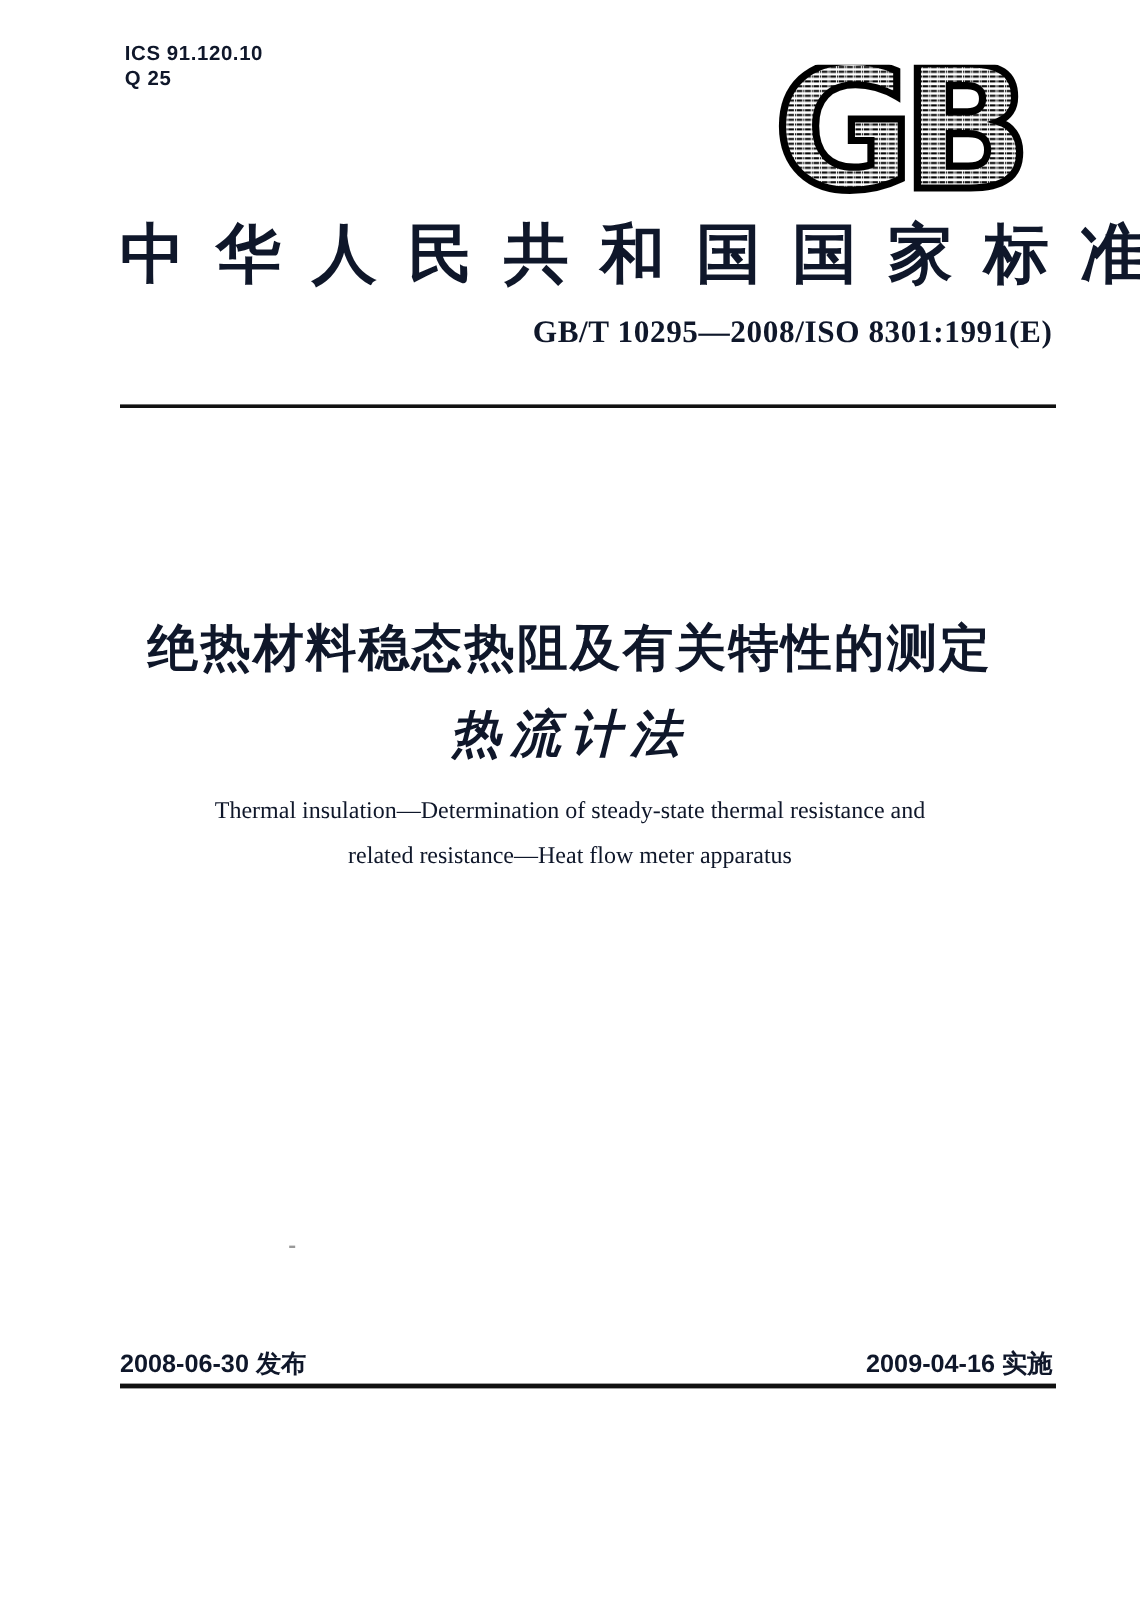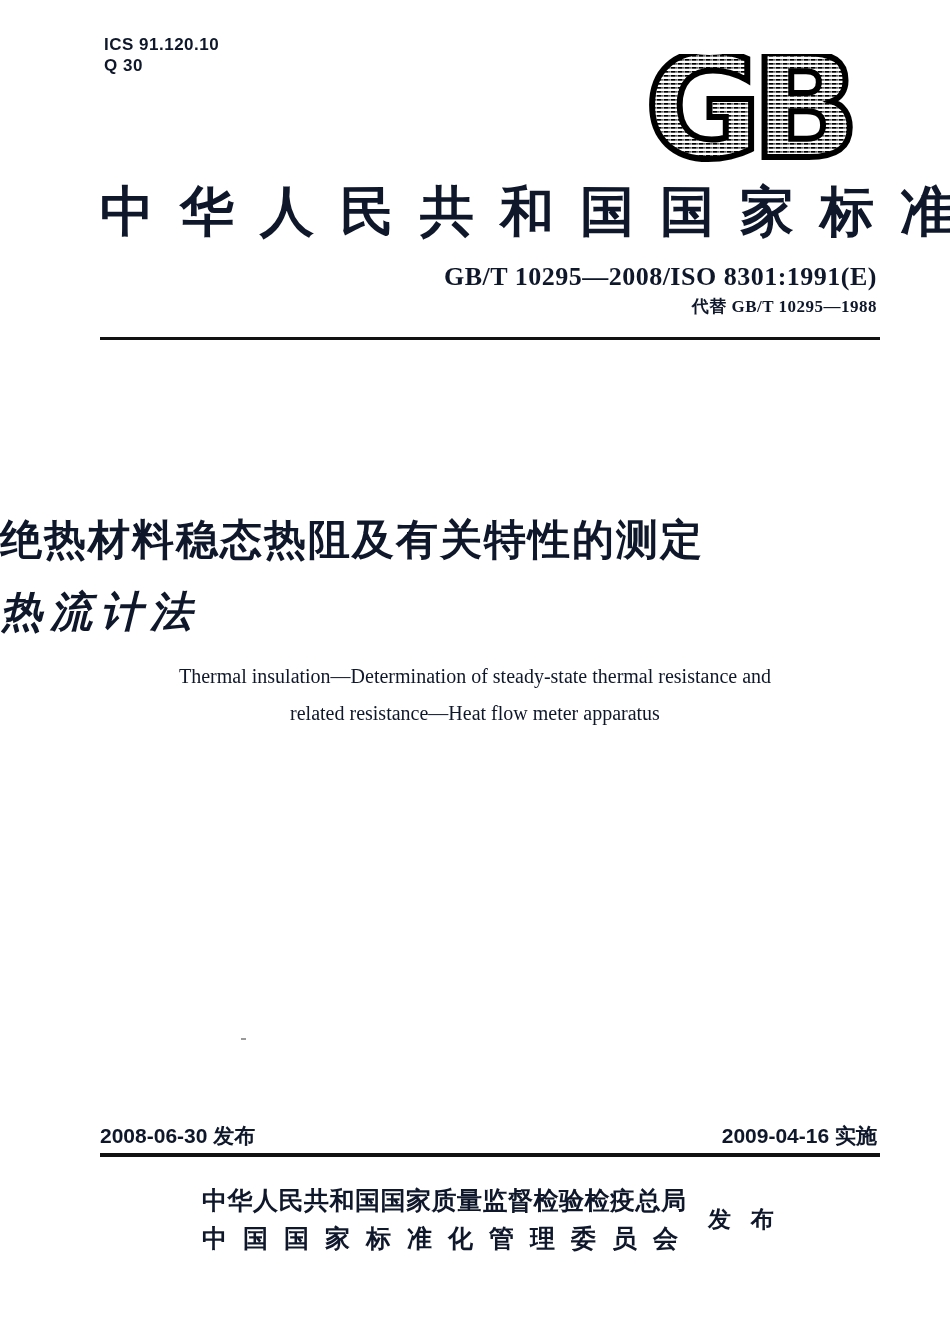--- a/index.html
+++ b/index.html
@@ -54,21 +54,21 @@
   .rule-top {
     position: absolute;
     left: 100px; right: 70px; top: 337px;
     height: 3px; background: #111;
   }
 
   
   .cn-title {
     position: absolute;
     left: 0; right: 0; top: 512px;
-    text-align: left;
+    text-align: center;
     font-family: "Liberation Sans", sans-serif;
     font-weight: bold;
   }
   .cn-title-line1 { font-size: 42px; letter-spacing: 2px; white-space: nowrap; }
   .cn-title-line2 { font-size: 42px; letter-spacing: 8px; margin-top: 16px; white-space: nowrap; font-style: italic; }
 
   
   .en-title {
     position: absolute;
     left: 0; right: 0; top: 658px;
@@ -119,39 +119,38 @@
   .issuer-line2 { font-size: 25px; white-space: nowrap; letter-spacing: 16px; margin-top: 5px; }
   .publish-label { font-size: 23px; white-space: nowrap; letter-spacing: 7px; margin-left: 14px; }
 </style>
 </head>
 <body>
 
 <div class="page">
 
   <div class="ics-block">
     <div>ICS 91.120.10</div>
-    <div>Q 30</div>
+    <div>Q 25</div>
   </div>
 
   <svg class="gb-logo" viewBox="0 0 235 108" xmlns="http://www.w3.org/2000/svg" aria-hidden="true">
     <defs>
       <pattern id="gb-halftone" width="7" height="4" patternUnits="userSpaceOnUse">
         <rect width="7" height="4" fill="#ffffff"></rect>
         <rect x="0" y="1" width="4.6" height="1.7" fill="#000000"></rect>
         <rect x="5.4" y="1" width="1" height="1.7" fill="#000000"></rect>
       </pattern>
     </defs>
     <text x="2" y="103" font-family="'DejaVu Sans', sans-serif" font-weight="bold" font-size="142" letter-spacing="-10" stroke="#000" stroke-width="6" fill="url(#gb-halftone)">GB</text>
   </svg>
 
   <div class="header-title">中华人民共和国国家标准</div>
 
   <div class="std-block">
     <div class="std-number">GB/T 10295—2008/ISO 8301:1991(E)</div>
-    <div class="std-replaces">代替 GB/T 10295—1988</div>
   </div>
 
   <div class="rule-top"></div>
 
   <div class="cn-title">
     <div class="cn-title-line1">绝热材料稳态热阻及有关特性的测定</div>
     <div class="cn-title-line2">热流计法</div>
   </div>
 
   <div class="en-title">
@@ -161,21 +160,14 @@
 
   <div class="speck"></div>
 
   <div class="dates-row">
     <div>2008-06-30 发布</div>
     <div>2009-04-16 实施</div>
   </div>
 
   <div class="rule-bottom"></div>
 
-  <div class="issuer-block">
-    <div>
-      <div class="issuer-line1">中华人民共和国国家质量监督检验检疫总局</div>
-      <div class="issuer-line2">中国国家标准化管理委员会</div>
-    </div>
-    <div class="publish-label">发 布</div>
-  </div>
 
 </div>
 
 </body></html>

